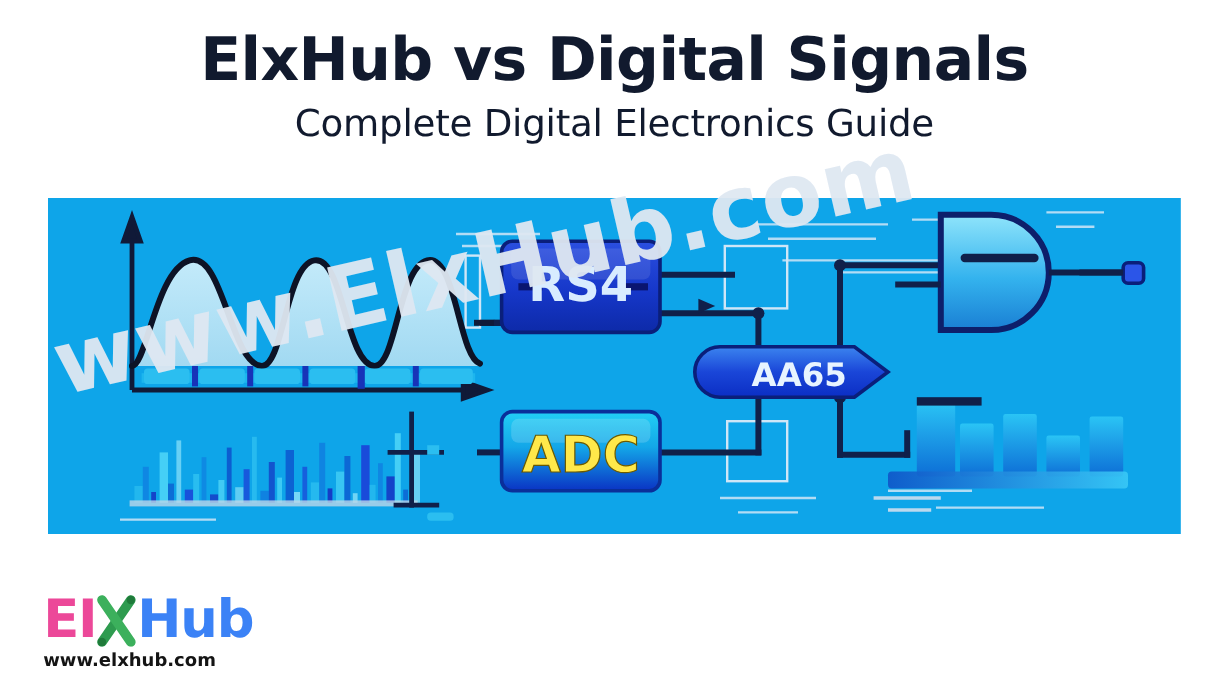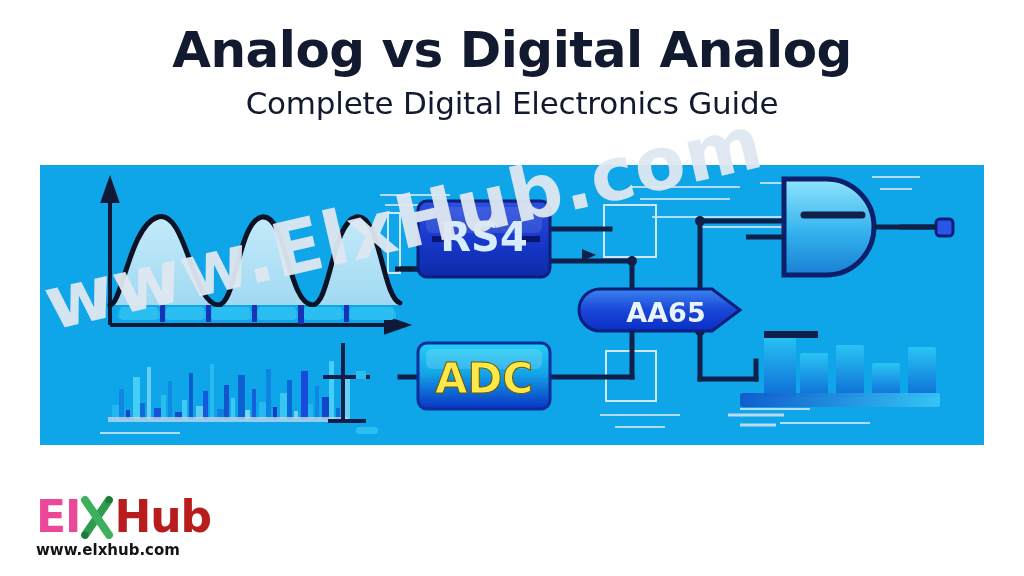--- a/index.html
+++ b/index.html
@@ -68,37 +68,37 @@
     font-weight:bold;
     font-size:44px;
     line-height:44px;
     letter-spacing:-1px;
     white-space:nowrap;
     display:flex;
     align-items:center;
   }
   .logo-ei{color:#ec4899;}
   .logo-x{position:relative;display:inline-block;width:34px;height:44px;}
-  .logo-hub{color:#b91c1c;}
+  .logo-hub{color:#3b82f6;}
   .logo-url{
     margin-top:2px;
     font-family:"DejaVu Sans", sans-serif;
     font-weight:bold;
     font-size:15px;
     color:#141414;
     letter-spacing:0px;
   }
 </style>
 </head>
 <body>
 
 <div class="stage">
 
   <div class="header">
-    <h1 class="title">Analog vs Digital Analog</h1>
+    <h1 class="title">ElxHub vs Digital Signals</h1>
     <h2 class="subtitle">Complete Digital Electronics Guide</h2>
   </div>
 
   <div class="diagram">
     <svg width="944" height="280" viewBox="0 0 944 280" xmlns="http://www.w3.org/2000/svg">
       <defs>
         <linearGradient id="gWaveFill" x1="0" y1="0" x2="0" y2="1">
           <stop offset="0%" stop-color="#cdeefb"></stop>
           <stop offset="100%" stop-color="#a9dcf2"></stop>
         </linearGradient>

